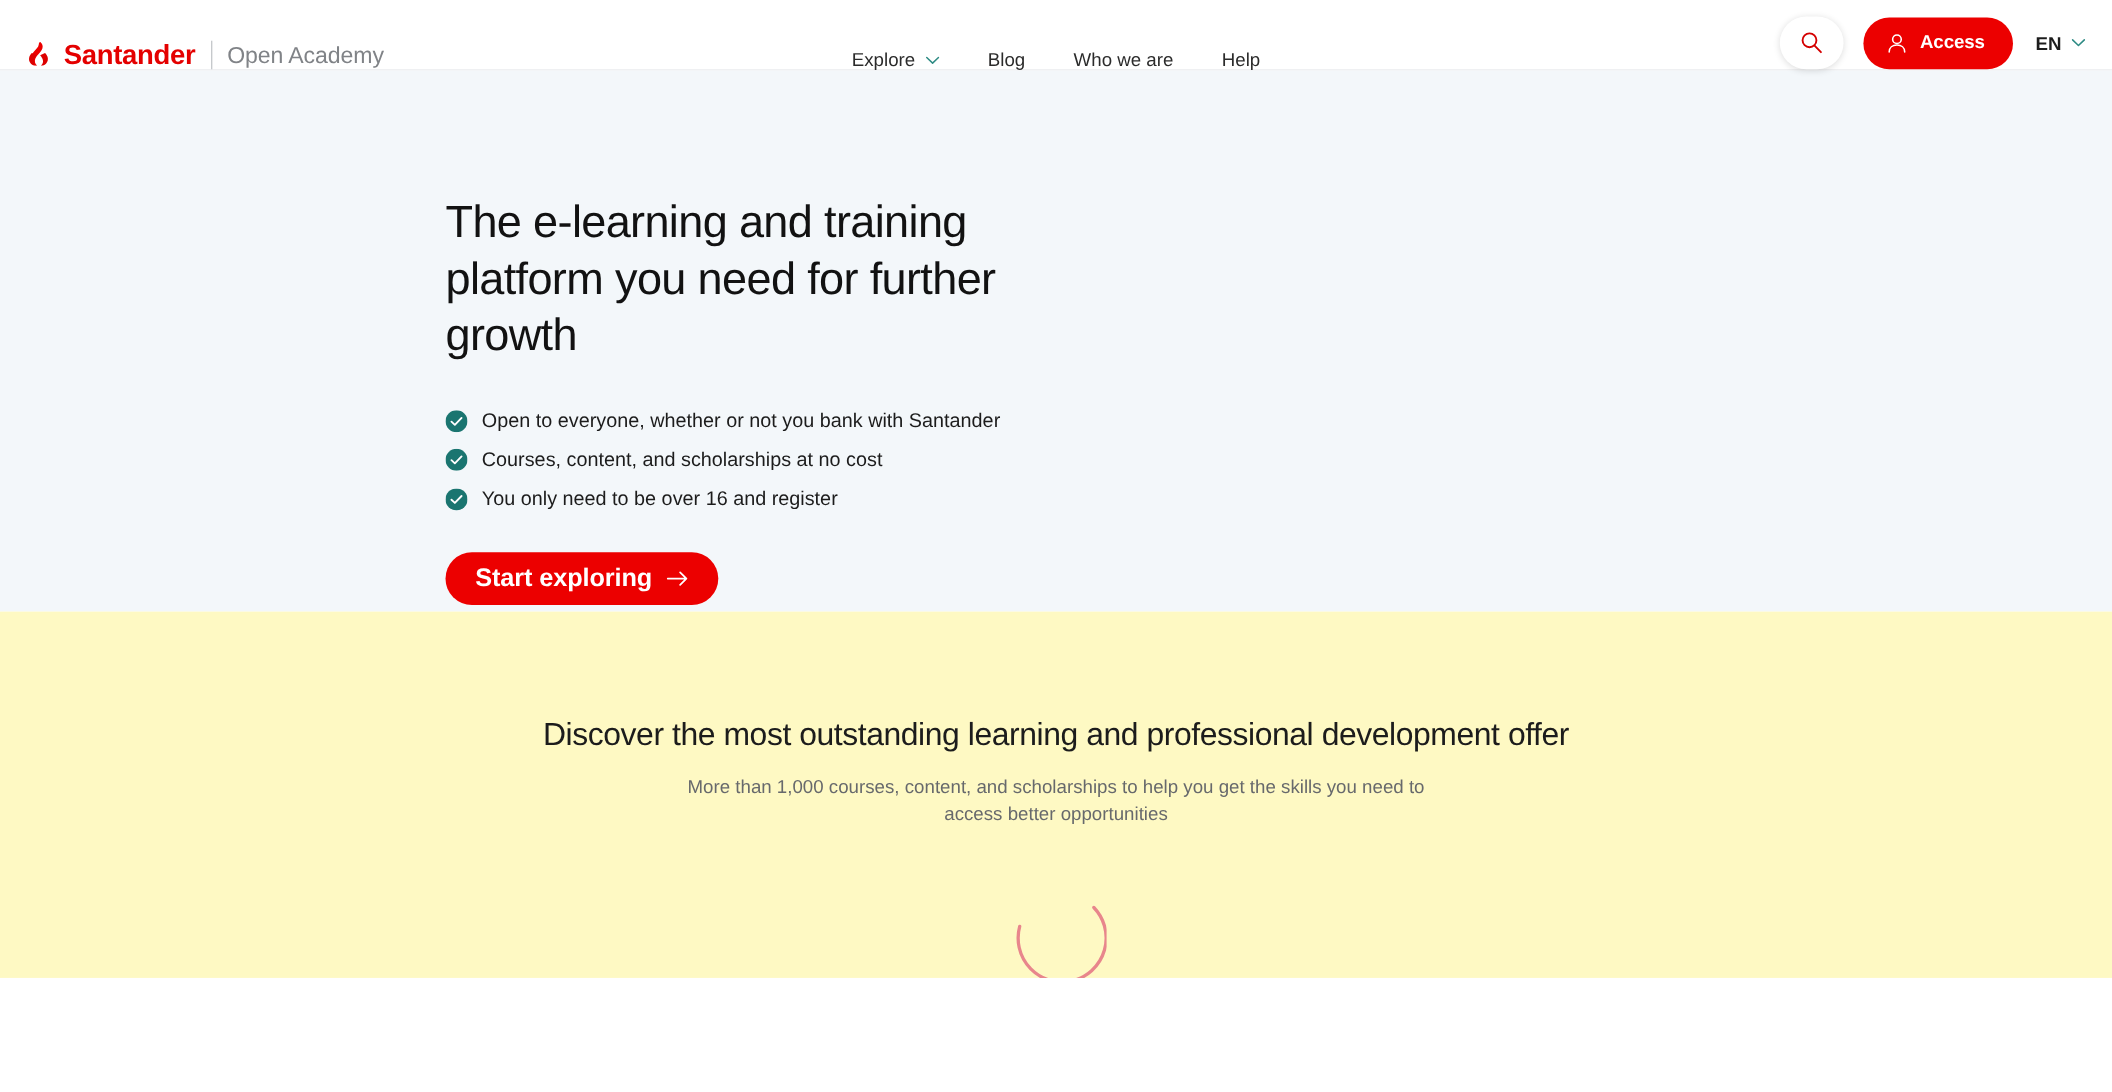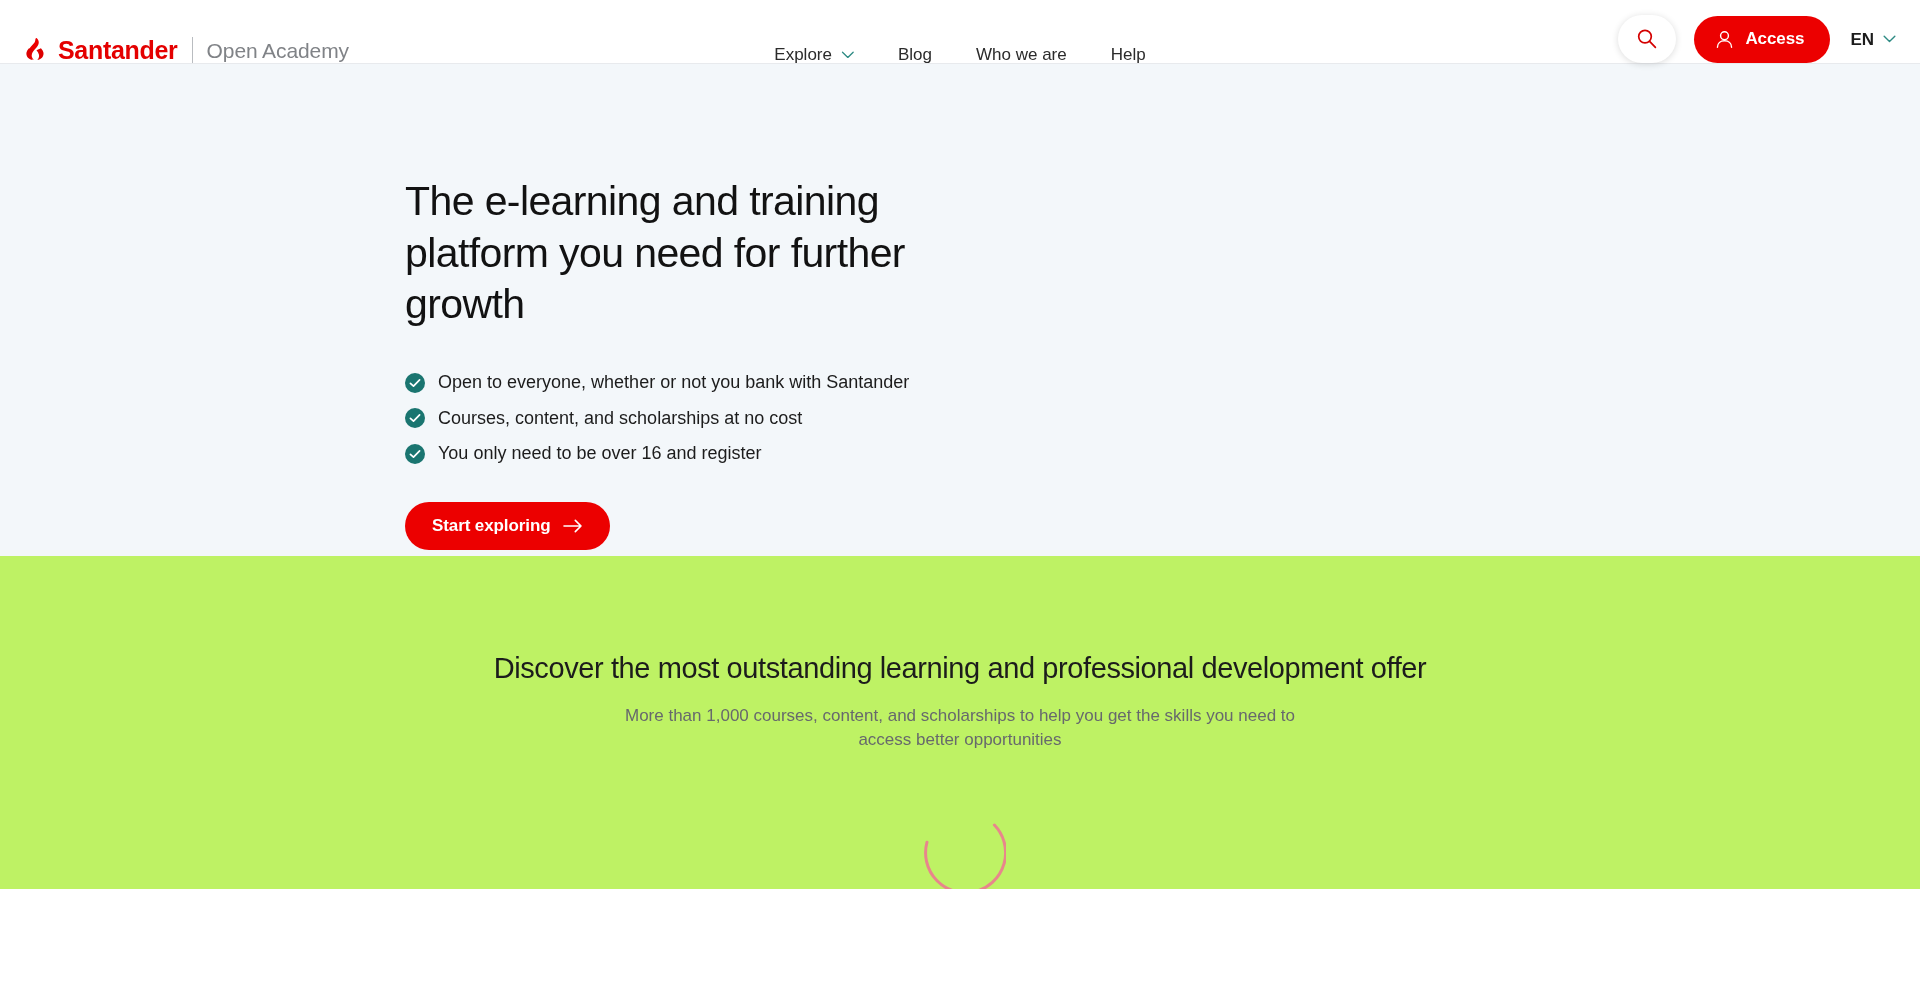--- a/index.html
+++ b/index.html
@@ -162,31 +162,31 @@
     margin-top:37px;
     display:inline-flex;
     align-items:center;
     gap:13px;
     background:#ec0000;
     color:#ffffff;
     border:none;
     border-radius:30px;
     height:48px;
     padding:0 27px;
-    font-size:17px;
+    font-size:23px;
     font-weight:700;
     font-family:"Liberation Sans", sans-serif;
     cursor:pointer;
     letter-spacing:-0.1px;
   }
   .arrow-icon { width:20px; height:14px; display:block; flex:0 0 auto; }
 
   
   .discover {
-    background:#bef264;
+    background:#fef9c3;
     padding-top:94px;
     text-align:center;
   }
   .discover-title {
     font-size:29px;
     font-weight:400;
     color:#1c1c1c;
     letter-spacing:-0.4px;
     line-height:1.3;
   }

